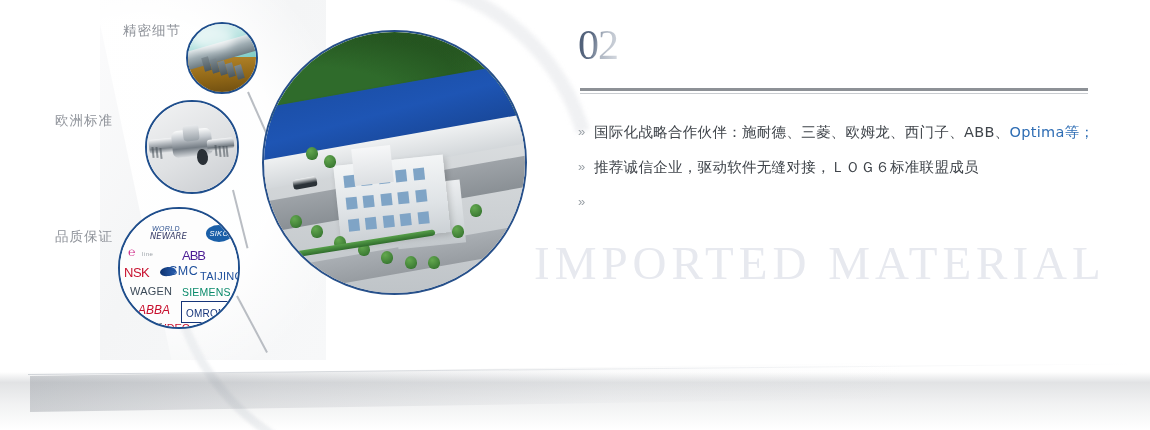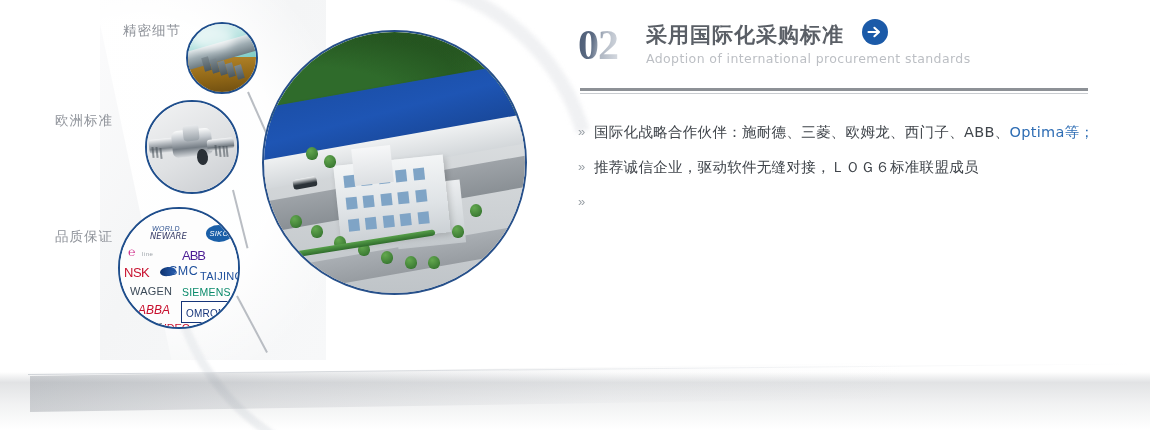--- a/index.html
+++ b/index.html
@@ -184,21 +184,21 @@
     position:absolute;left:534px;top:236px;
     font-family:"Liberation Serif","DejaVu Serif",serif;
     font-size:47px;letter-spacing:5px;color:#e7e9ef;white-space:nowrap;
     user-select:none;
   }
 
   
   .right{position:absolute;left:578px;top:22px;width:520px;}
   .head-row{position:relative;height:60px;}
   .num{
-    position:absolute;left:0;top:2px;font-size:42px;font-weight:bold;
+    position:absolute;left:0;top:2px;font-size:42px;font-weight:normal;
     font-family:"Liberation Serif","DejaVu Serif",serif;line-height:1;
     background:linear-gradient(100deg,#4a5a73 0%,#5d6c84 36%,#aeb6c2 58%,#d9dde3 100%);
     -webkit-background-clip:text;background-clip:text;color:transparent;
     letter-spacing:-1px;
   }
   .title-wrap{position:absolute;left:68px;top:0;}
   .title{
     font-size:21px;font-weight:bold;color:#5a5f66;letter-spacing:1px;
     font-family:"DejaVu Sans","Liberation Sans",sans-serif;line-height:1.25;
     display:inline-block;vertical-align:middle;
@@ -333,34 +333,26 @@
     <div class="tree" style="left:27%;top:78%;"></div>
     <div class="tree" style="left:36%;top:81%;"></div>
     <div class="tree" style="left:45%;top:84%;"></div>
     <div class="tree" style="left:54%;top:86%;"></div>
     <div class="tree" style="left:63%;top:86%;"></div>
     <div class="tree" style="left:72%;top:74%;"></div>
     <div class="tree" style="left:79%;top:66%;"></div>
     <div class="hedge" style="left:8%;top:80%;width:58%;transform:rotate(-9deg);"></div>
   </div>
 
+  <div class="watermark">IMPORTED  MATERIAL</div>
 
   <div class="right">
 
     <div class="head-row">
       <div class="num">02</div>
-      <div class="title-wrap">
-        <span class="title">采用国际化采购标准</span>
-        <span class="arrow-ic">
-          <svg width="26" height="26" viewBox="0 0 26 26" aria-hidden="true">
-            <path d="M6.5 13 h10 M12.4 8.8 L17 13 L12.4 17.2" fill="none" stroke="#ffffff" stroke-width="2.1" stroke-linecap="round" stroke-linejoin="round"></path>
-          </svg>
-        </span>
-        <div class="subtitle">Adoption of international procurement standards</div>
-      </div>
     </div>
 
     <div class="rule"></div>
     <div class="rule2"></div>
 
     <div class="bullets">
 
       <div class="bullet">
         <span class="bmark">»</span>
         <span class="btext"><span>国际化战略合作伙伴：施耐德、三菱、欧姆龙、西门子、ABB、</span><span class="accent">Optima等；</span></span>

